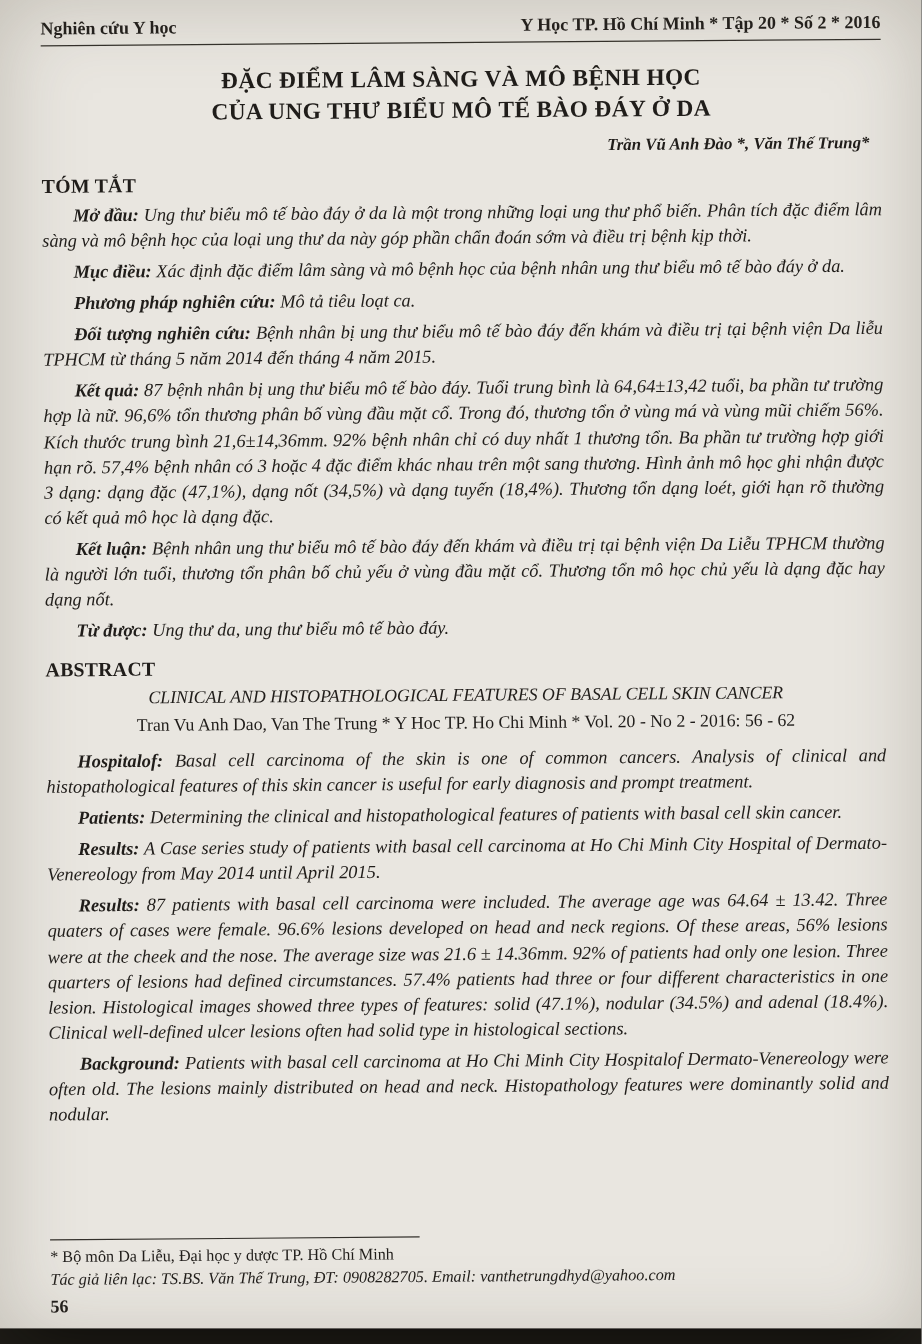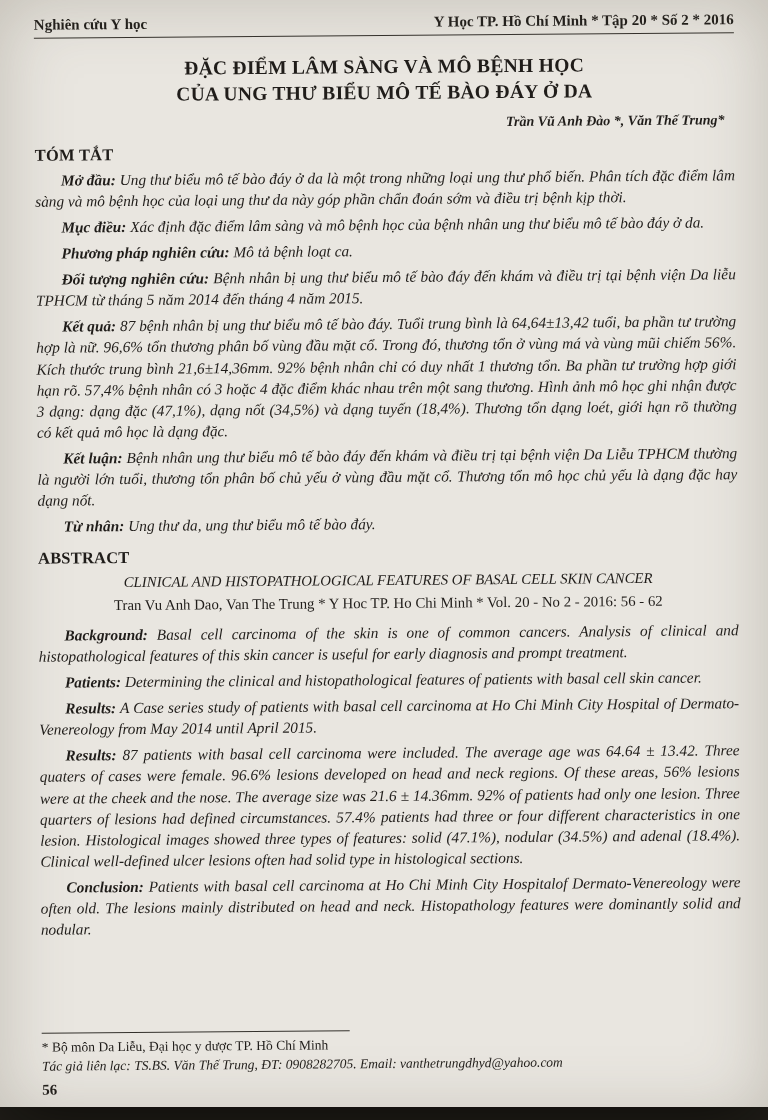--- a/index.html
+++ b/index.html
@@ -143,44 +143,44 @@
       </h1>
 
       <div class="authors">Trần Vũ Anh Đào *, Văn Thế Trung*</div>
 
       <div class="sec-heading">TÓM TẮT</div>
 
       <p class="body-para"><span class="plabel">Mở đầu:</span> <span>Ung thư biểu mô tế bào đáy ở da là một trong những loại ung thư phổ biến. Phân tích đặc điểm lâm sàng và mô bệnh học của loại ung thư da này góp phần chẩn đoán sớm và điều trị bệnh kịp thời.</span></p>
 
       <p class="body-para"><span class="plabel">Mục điều:</span> <span>Xác định đặc điểm lâm sàng và mô bệnh học của bệnh nhân ung thư biểu mô tế bào đáy ở da.</span></p>
 
-      <p class="body-para"><span class="plabel">Phương pháp nghiên cứu:</span> <span>Mô tả bệnh loạt ca.</span></p>
+      <p class="body-para"><span class="plabel">Phương pháp nghiên cứu:</span> <span>Mô tả tiêu loạt ca.</span></p>
 
       <p class="body-para"><span class="plabel">Đối tượng nghiên cứu:</span> <span>Bệnh nhân bị ung thư biểu mô tế bào đáy đến khám và điều trị tại bệnh viện Da liễu TPHCM từ tháng 5 năm 2014 đến tháng 4 năm 2015.</span></p>
 
       <p class="body-para"><span class="plabel">Kết quả:</span> <span>87 bệnh nhân bị ung thư biểu mô tế bào đáy. Tuổi trung bình là 64,64±13,42 tuổi, ba phần tư trường hợp là nữ. 96,6% tổn thương phân bố vùng đầu mặt cổ. Trong đó, thương tổn ở vùng má và vùng mũi chiếm 56%. Kích thước trung bình 21,6±14,36mm. 92% bệnh nhân chỉ có duy nhất 1 thương tổn. Ba phần tư trường hợp giới hạn rõ. 57,4% bệnh nhân có 3 hoặc 4 đặc điểm khác nhau trên một sang thương. Hình ảnh mô học ghi nhận được 3 dạng: dạng đặc (47,1%), dạng nốt (34,5%) và dạng tuyến (18,4%). Thương tổn dạng loét, giới hạn rõ thường có kết quả mô học là dạng đặc.</span></p>
 
       <p class="body-para"><span class="plabel">Kết luận:</span> <span>Bệnh nhân ung thư biểu mô tế bào đáy đến khám và điều trị tại bệnh viện Da Liễu TPHCM thường là người lớn tuổi, thương tổn phân bố chủ yếu ở vùng đầu mặt cổ. Thương tổn mô học chủ yếu là dạng đặc hay dạng nốt.</span></p>
 
-      <p class="body-para"><span class="plabel">Từ nhân:</span> <span>Ung thư da, ung thư biểu mô tế bào đáy.</span></p>
+      <p class="body-para"><span class="plabel">Từ được:</span> <span>Ung thư da, ung thư biểu mô tế bào đáy.</span></p>
 
       <div class="sec-heading">ABSTRACT</div>
 
       <div class="abs-sub">CLINICAL AND HISTOPATHOLOGICAL FEATURES OF BASAL CELL SKIN CANCER</div>
       <div class="abs-cite">Tran Vu Anh Dao, Van The Trung * Y Hoc TP. Ho Chi Minh * Vol. 20 - No 2 - 2016: 56 - 62</div>
 
-      <p class="body-para"><span class="plabel">Background:</span> <span>Basal cell carcinoma of the skin is one of common cancers. Analysis of clinical and histopathological features of this skin cancer is useful for early diagnosis and prompt treatment.</span></p>
+      <p class="body-para"><span class="plabel">Hospitalof:</span> <span>Basal cell carcinoma of the skin is one of common cancers. Analysis of clinical and histopathological features of this skin cancer is useful for early diagnosis and prompt treatment.</span></p>
 
       <p class="body-para"><span class="plabel">Patients:</span> <span>Determining the clinical and histopathological features of patients with basal cell skin cancer.</span></p>
 
       <p class="body-para"><span class="plabel">Results:</span> <span>A Case series study of patients with basal cell carcinoma at Ho Chi Minh City Hospital of Dermato-Venereology from May 2014 until April 2015.</span></p>
 
       <p class="body-para"><span class="plabel">Results:</span> <span>87 patients with basal cell carcinoma were included. The average age was 64.64 ± 13.42. Three quaters of cases were female. 96.6% lesions developed on head and neck regions. Of these areas, 56% lesions were at the cheek and the nose. The average size was 21.6 ± 14.36mm. 92% of patients had only one lesion. Three quarters of lesions had defined circumstances. 57.4% patients had three or four different characteristics in one lesion. Histological images showed three types of features: solid (47.1%), nodular (34.5%) and adenal (18.4%). Clinical well-defined ulcer lesions often had solid type in histological sections.</span></p>
 
-      <p class="body-para"><span class="plabel">Conclusion:</span> <span>Patients with basal cell carcinoma at Ho Chi Minh City Hospitalof Dermato-Venereology were often old. The lesions mainly distributed on head and neck. Histopathology features were dominantly solid and nodular.</span></p>
+      <p class="body-para"><span class="plabel">Background:</span> <span>Patients with basal cell carcinoma at Ho Chi Minh City Hospitalof Dermato-Venereology were often old. The lesions mainly distributed on head and neck. Histopathology features were dominantly solid and nodular.</span></p>
 
     </div>
 
     <div class="footer">
       <div class="foot-rule"></div>
       <div class="affil">* Bộ môn Da Liễu, Đại học y dược TP. Hồ Chí Minh</div>
       <div class="contact">Tác giả liên lạc: TS.BS. Văn Thế Trung, ĐT: 0908282705. Email: vanthetrungdhyd@yahoo.com</div>
       <div class="pageno">56</div>
     </div>
   </div>

